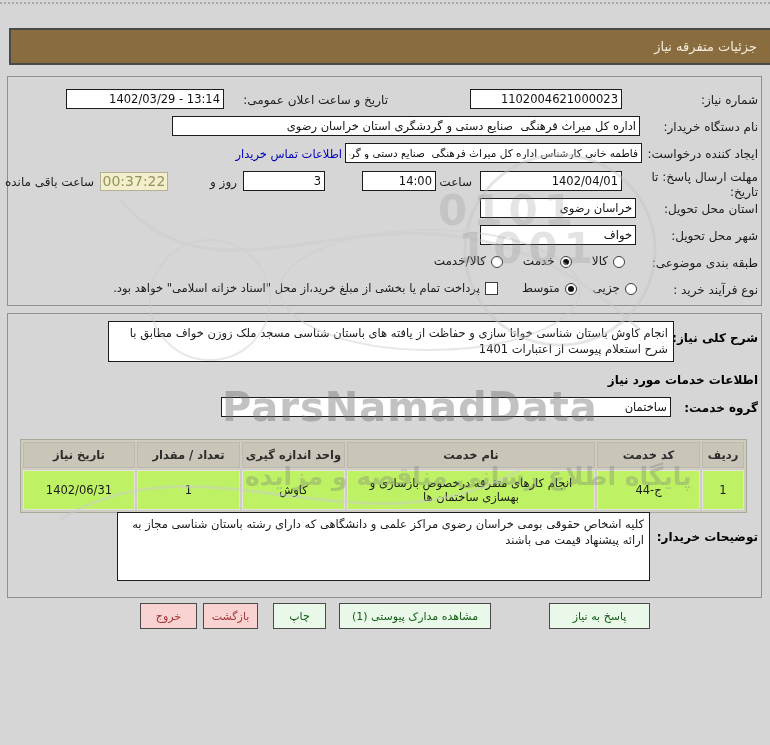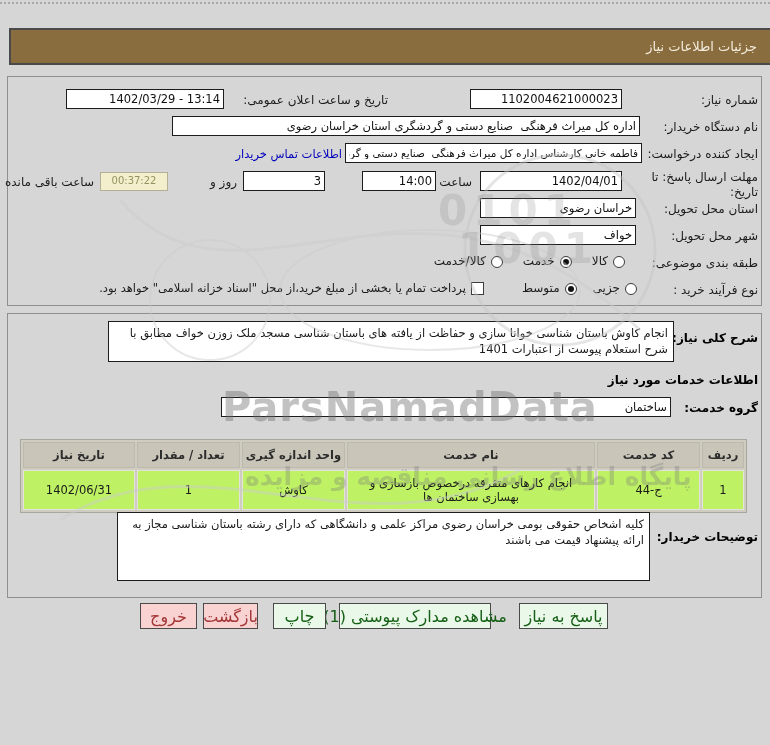--- a/index.html
+++ b/index.html
@@ -23,21 +23,21 @@
   .tb{
     position:absolute;background:#fff;border:1px solid #1c1c1c;height:20px;
     box-sizing:border-box;font-family:"DejaVu Sans",sans-serif;font-size:11.5px;
     padding:1px 3px;color:#111;outline:none;
   }
   .tb.center{text-align:right;direction:ltr}
   .tb.rtl{text-align:right;direction:rtl}
   .link{color:#0000bb;font-size:11.5px;white-space:nowrap;cursor:pointer}
   .remain{
     position:absolute;background:#f3efcd;border:1px solid #b3b096;height:17px;
-    width:66px;text-align:center;direction:ltr;font-size:10px;color:#93935e;line-height:16px;
+    width:66px;text-align:center;direction:ltr;font-size:14px;color:#93935e;line-height:16px;
   }
   .optgroup{position:absolute;display:flex;align-items:center;gap:20px}
   .opt{display:flex;align-items:flex-end;gap:5px;white-space:nowrap}
   .radio{
     width:12px;height:12px;border:1px solid #3c3c3c;border-radius:50%;
     background:#fff;box-sizing:border-box;position:relative;flex:0 0 auto;
   }
   .radio.checked::after{
     content:"";position:absolute;left:2px;top:2px;width:6px;height:6px;
     border-radius:50%;background:#111;
@@ -56,38 +56,38 @@
     background:#c9c5b8;font-weight:bold;font-size:11.5px;color:#2c2c2c;
     height:22px;padding:1px 2px;border:1px solid #bdb9ac;
   }
   table.svc td{
     background:#bef264;font-size:11.5px;text-align:center;
     padding:3px 2px;border:1px solid #e4e2da;height:32px;
   }
   .c0{width:42px}.c1{width:103px}.c2{width:248px}.c3{width:103px}.c4{width:103px}.c5{width:112px}
   .btn{
     position:absolute;top:603px;height:26px;box-sizing:border-box;
-    border:1px solid #4a4a4a;font-family:"DejaVu Sans",sans-serif;font-size:16px;
+    border:1px solid #4a4a4a;font-family:"DejaVu Sans",sans-serif;font-size:11px;
     display:flex;align-items:center;justify-content:center;cursor:pointer;white-space:nowrap;
   }
   .btn.green{background:#e9f8e9;color:#166016}
   .btn.pink{background:#f9d2d2;color:#a33636}
   .wm{position:absolute;pointer-events:none;z-index:6}
   .wm-latin{font-weight:bold;font-size:40px;letter-spacing:1px;color:rgba(110,110,110,0.42);direction:ltr}
   .wm-fa{font-weight:bold;font-size:25px;color:rgba(120,120,120,0.33)}
   .wm-num{font-weight:bold;font-size:42px;letter-spacing:6px;color:rgba(130,130,130,0.22);direction:ltr}
   svg.ghost{position:absolute;left:0;top:0;pointer-events:none;z-index:5;opacity:.45}
 </style>
 </head>
 <body>
 
 <div class="abs dots"></div>
 
 <div class="abs titlebar">
-  <span>جزئیات اطلاعات نیاز</span>
+  <span>جزئیات متفرقه نیاز</span>
 </div>
 
 <svg class="ghost" width="770" height="745" viewBox="0 0 770 745">
   <circle cx="560" cy="250" r="95" fill="none" stroke="#c6c6c6" stroke-width="3"></circle>
   <ellipse cx="430" cy="290" rx="150" ry="60" fill="none" stroke="#cccccc" stroke-width="2"></ellipse>
   <path d="M120 200 C 240 340, 420 120, 640 330" fill="none" stroke="#cbcbcb" stroke-width="3"></path>
   <path d="M60 520 C 200 430, 360 560, 520 470" fill="none" stroke="#cdcdcd" stroke-width="3"></path>
   <circle cx="210" cy="300" r="60" fill="none" stroke="#cccccc" stroke-width="2"></circle>
 </svg>
 
@@ -139,21 +139,21 @@
 <span class="abs lbl" style="right:12px;top:283px">نوع فرآیند خرید :</span>
 <div class="optgroup" style="right:133px;top:281px;gap:16px">
   <span class="opt">
     <span class="radio"></span>
     <span class="lbl">جزیی</span>
   </span>
   <span class="opt">
     <span class="radio checked"></span>
     <span class="lbl">متوسط</span>
   </span>
-  <span class="opt" style="margin-right:22px">
+  <span class="opt" style="margin-right:8px">
     <span class="chk"></span>
     <span class="lbl" style="font-size:11.5px">پرداخت تمام یا بخشی از مبلغ خرید،از محل "اسناد خزانه اسلامی" خواهد بود.</span>
   </span>
 </div>
 
 <div id="panel2" class="abs panel"></div>
 
 <span class="abs blbl" style="right:12px;top:331px">شرح کلی نیاز:</span>
 <div class="bigbox" style="left:108px;top:321px;width:566px;height:41px">انجام کاوش باستان شناسی خوانا سازی و حفاظت از یافته های باستان شناسی مسجد ملک زوزن خواف مطابق با شرح استعلام پیوست از اعتبارات 1401</div>
 
@@ -187,21 +187,21 @@
     <td>کاوش</td>
     <td>1</td>
     <td>1402/06/31</td>
   </tr>
 </tbody>
   </table>
 
 <span class="abs blbl" style="right:12px;top:530px">توضیحات خریدار:</span>
 <div class="bigbox" style="left:117px;top:512px;width:533px;height:69px">کلیه اشخاص حقوقی بومی خراسان رضوی مراکز علمی و دانشگاهی که دارای رشته باستان شناسی مجاز به ارائه پیشنهاد قیمت می باشند</div>
 
-<button class="btn green" style="left:519px;width:89px">پاسخ به نیاز</button>
+<button class="btn green" style="left:549px;width:101px">پاسخ به نیاز</button>
 <button class="btn green" style="left:339px;width:152px">مشاهده مدارک پیوستی (1)</button>
 <button class="btn green" style="left:273px;width:53px">چاپ</button>
 <button class="btn pink" style="left:203px;width:55px">بازگشت</button>
 <button class="btn pink" style="left:140px;width:57px">خروج</button>
 
 <div class="wm wm-num" style="left:438px;top:186px">0101</div>
 <div class="wm wm-num" style="left:458px;top:224px">1001</div>
 <div class="wm wm-latin" style="left:222px;top:384px">ParsNamadData</div>
 <div class="wm wm-fa" style="left:245px;top:462px">پایگاه اطلاع رسانی مناقصه و مزایده</div>
 

